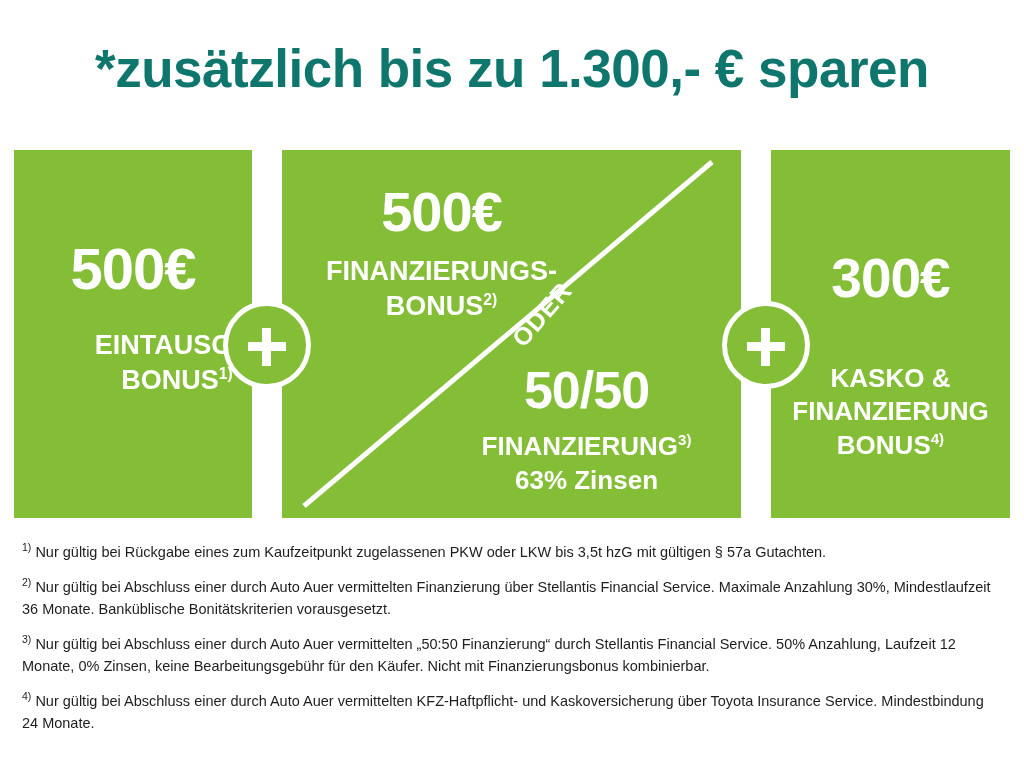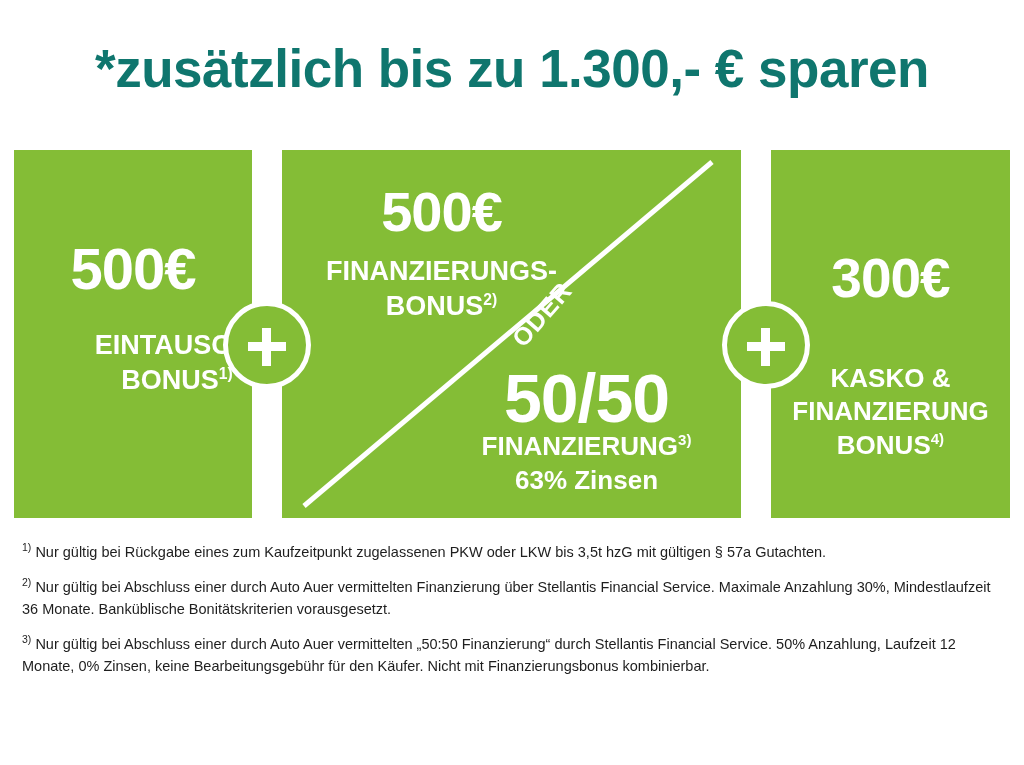--- a/index.html
+++ b/index.html
@@ -87,21 +87,21 @@
   }
   .mid-label {
     top: 104px;
     font-size: 27px;
     line-height: 1.3;
     padding-right: 140px;
     box-sizing: border-box;
   }
   .mid-amount2 {
     top: 212px;
-    font-size: 68px;
+    font-size: 52px;
     letter-spacing: -1px;
     padding-left: 150px;
     box-sizing: border-box;
   }
   .mid-label2 {
     top: 280px;
     font-size: 26px;
     line-height: 1.3;
     padding-left: 150px;
     box-sizing: border-box;
@@ -256,15 +256,19 @@
       <span>Nur gültig bei Rückgabe eines zum Kaufzeitpunkt zugelassenen PKW oder LKW bis 3,5t hzG mit gültigen § 57a Gutachten.</span>
     </div>
     <div class="footnote">
       <sup>2)</sup>
       <span>Nur gültig bei Abschluss einer durch Auto Auer vermittelten Finanzierung über Stellantis Financial Service. Maximale Anzahlung 30%, Mindestlaufzeit 36 Monate. Banküblische Bonitätskriterien vorausgesetzt.</span>
     </div>
     <div class="footnote">
       <sup>3)</sup>
       <span>Nur gültig bei Abschluss einer durch Auto Auer vermittelten „50:50 Finanzierung“ durch Stellantis Financial Service. 50% Anzahlung, Laufzeit 12 Monate, 0% Zinsen, keine Bearbeitungsgebühr für den Käufer. Nicht mit Finanzierungsbonus kombinierbar.</span>
     </div>
+    <div class="footnote">
+      <sup>4)</sup>
+      <span>Nur gültig bei Abschluss einer durch Auto Auer vermittelten KFZ-Haftpflicht- und Kaskoversicherung über Toyota Insurance Service. Mindestbindung 24 Monate.</span>
+    </div>
   </div>
 
 </div>
 
 </body></html>

